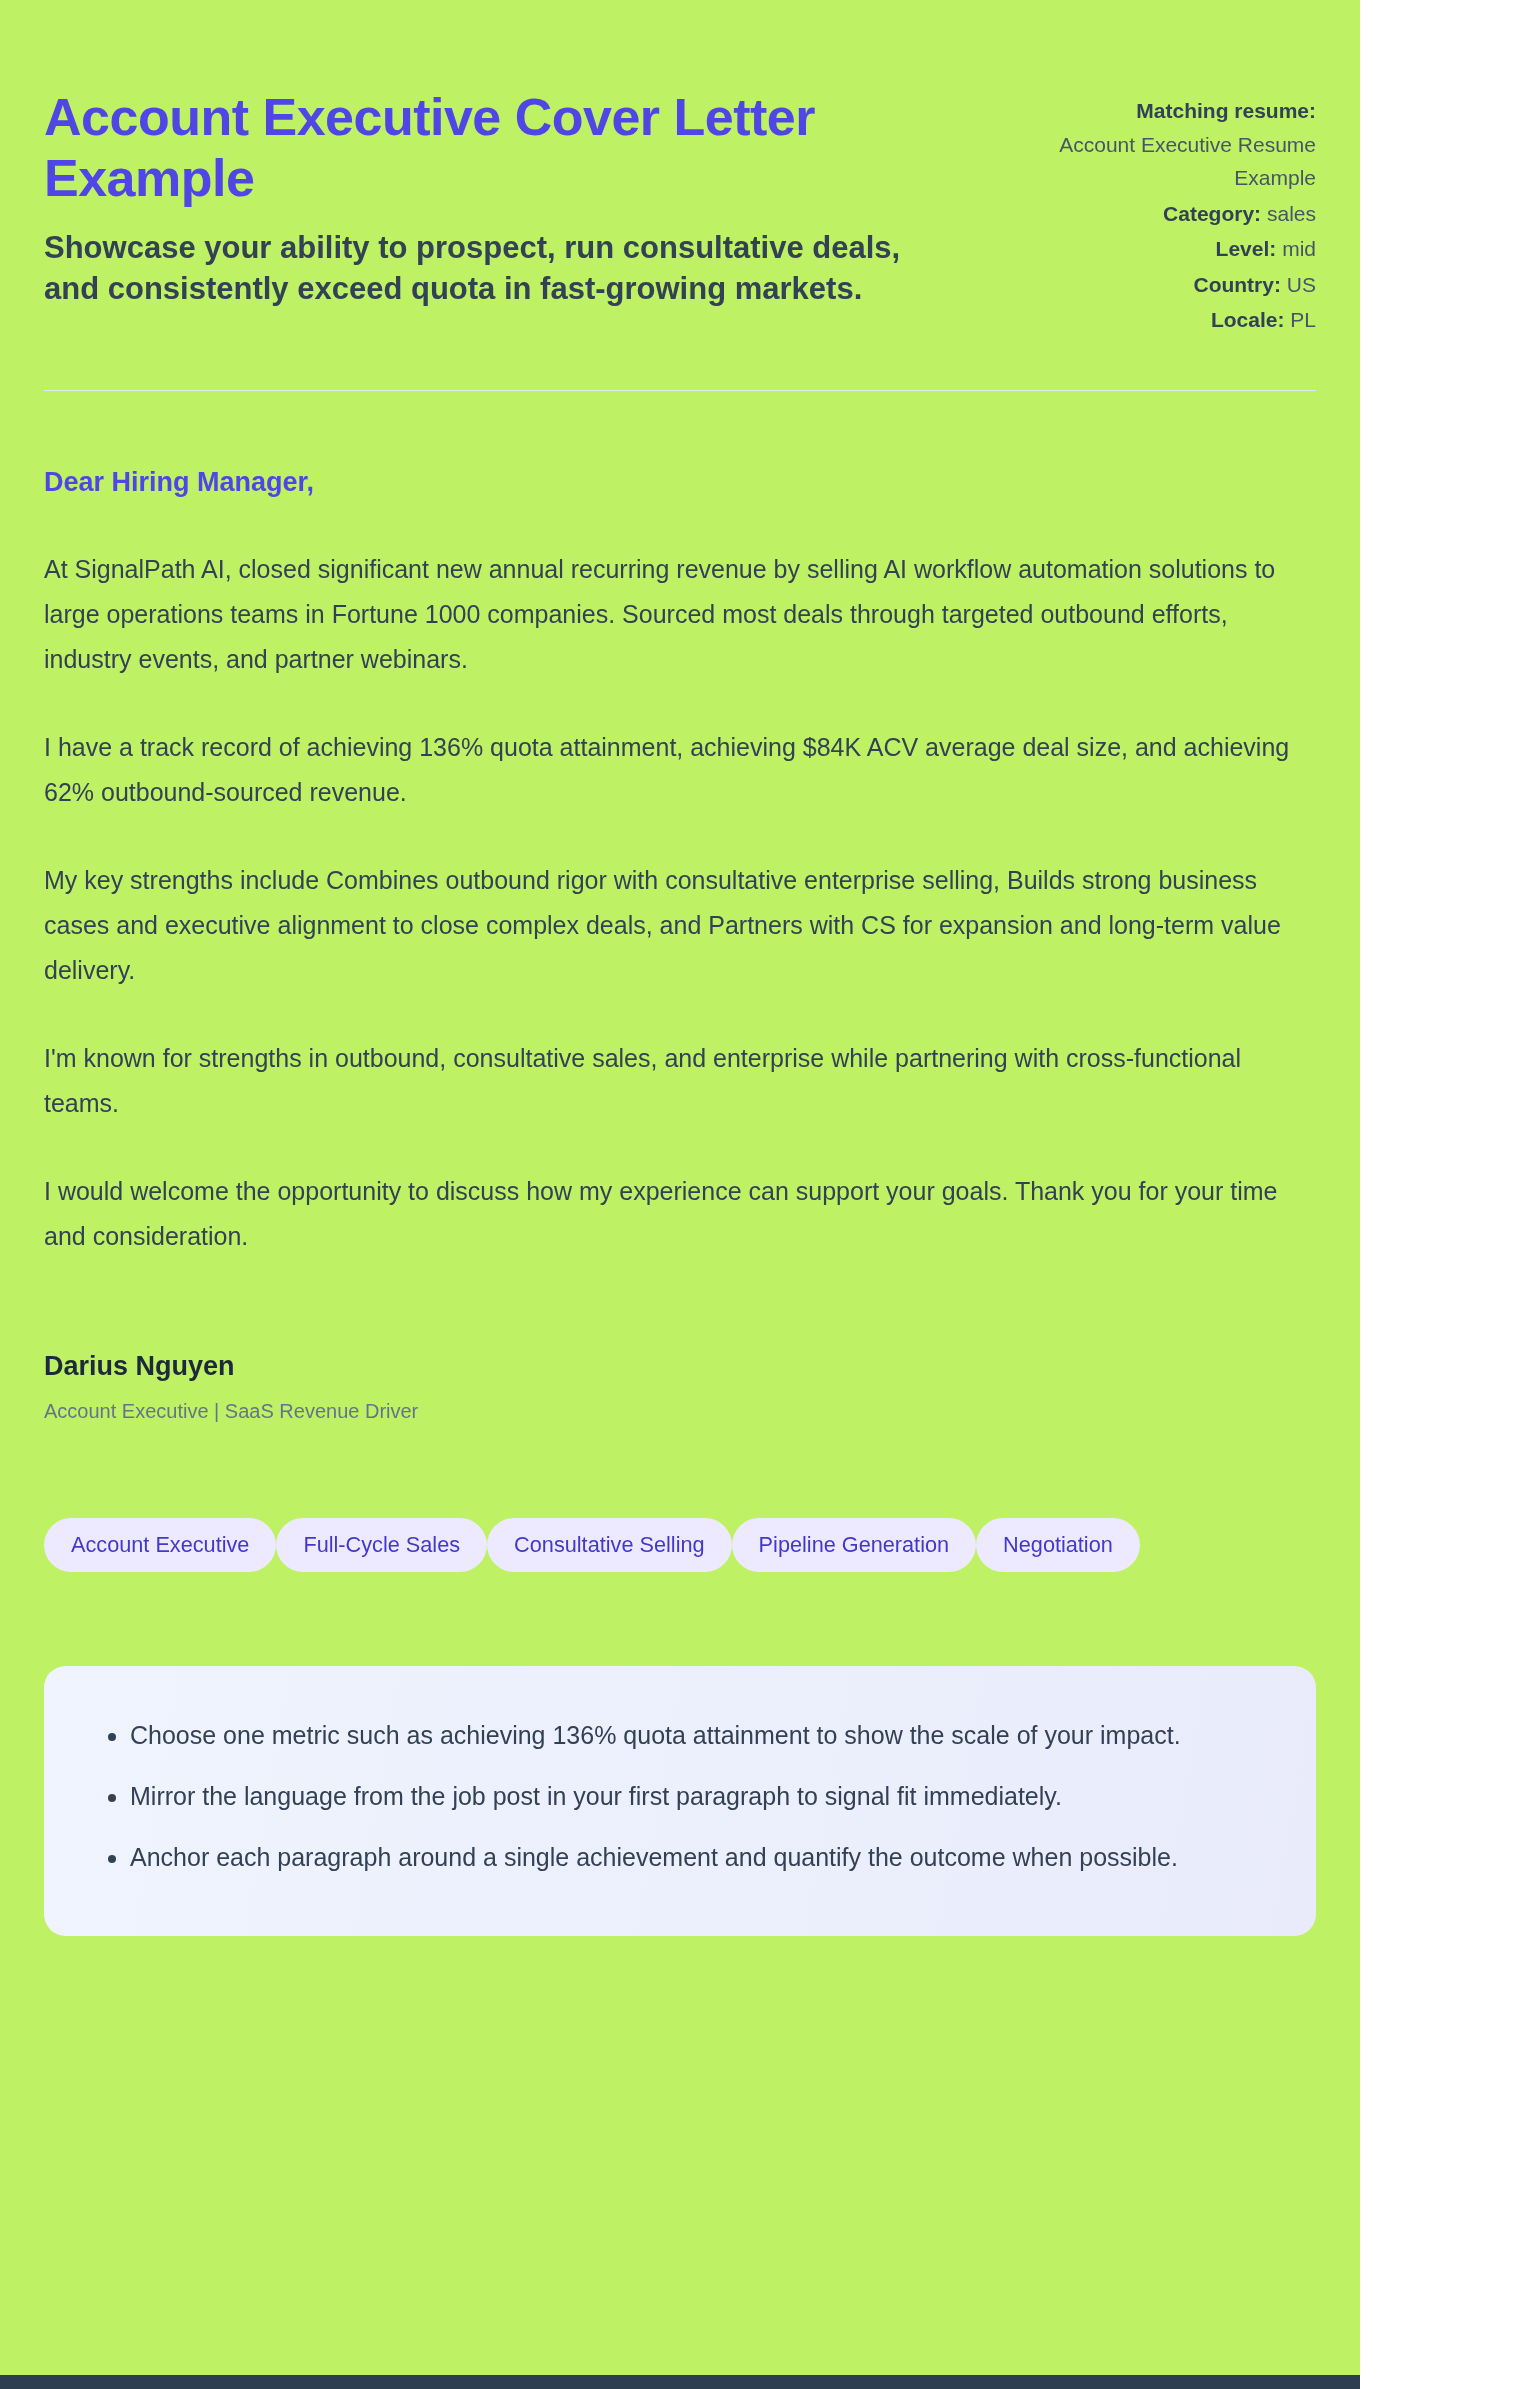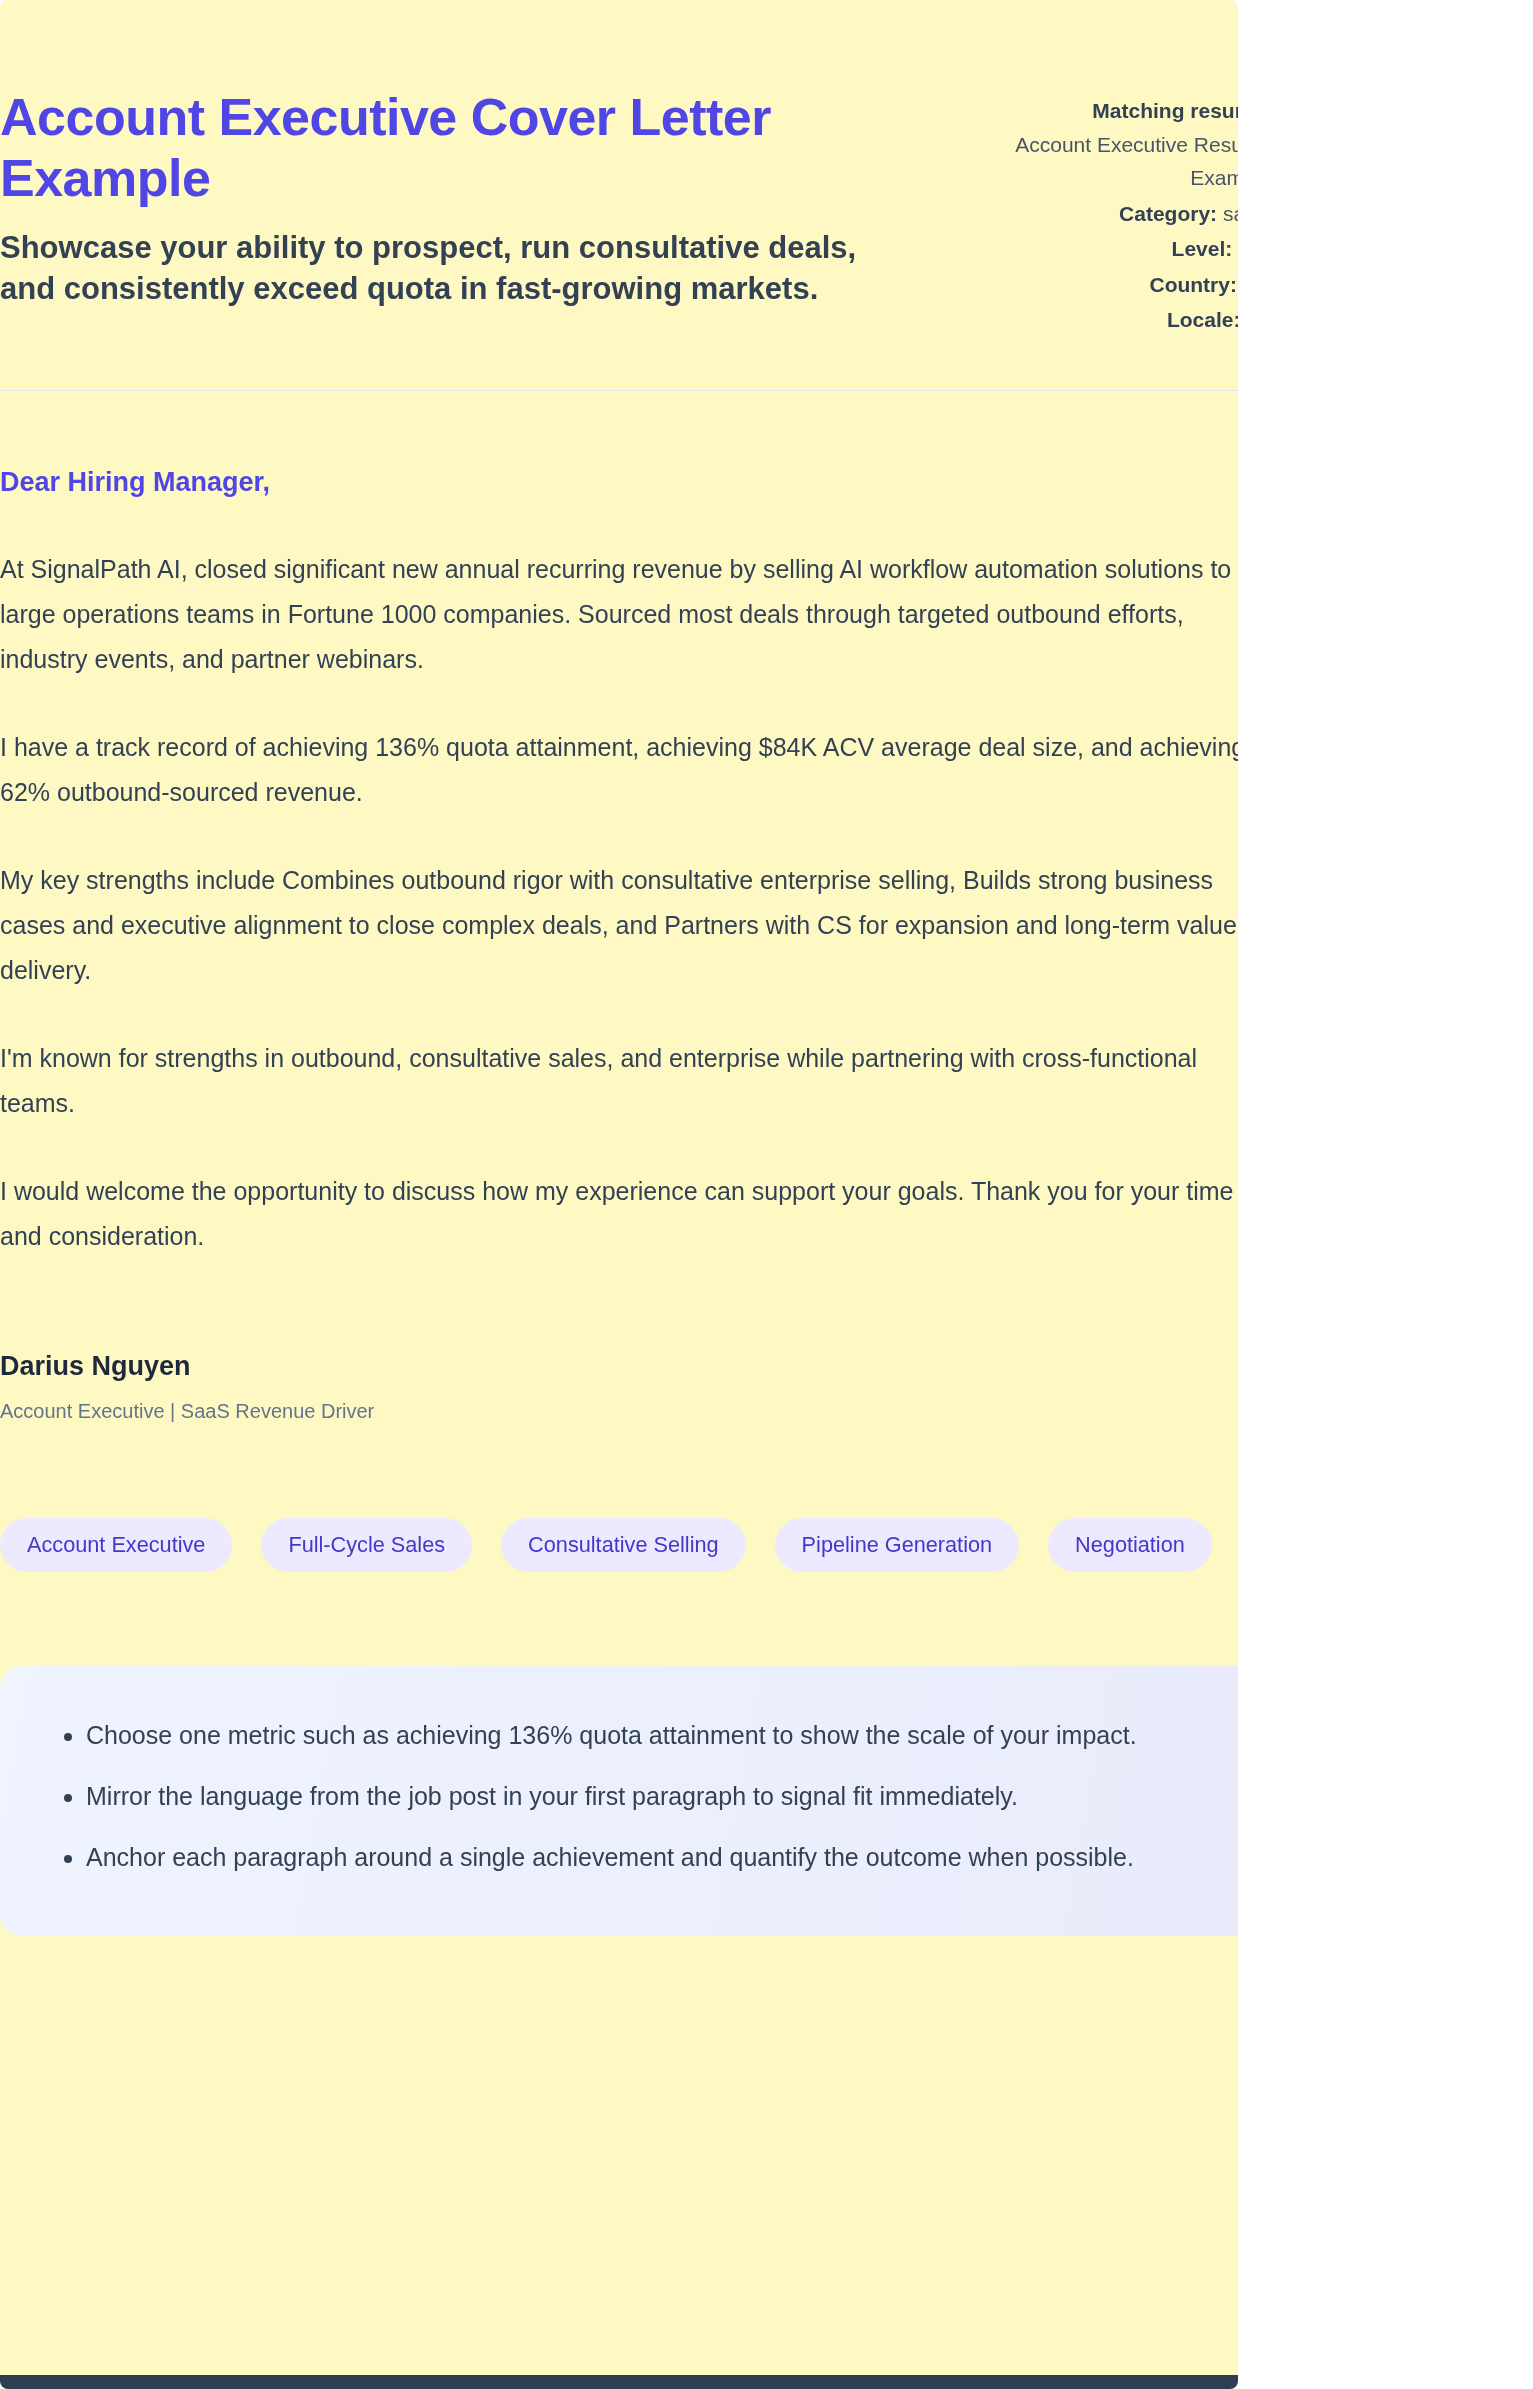--- a/index.html
+++ b/index.html
@@ -4,25 +4,24 @@
 <style>
   * { margin: 0; padding: 0; box-sizing: border-box; }
   html, body { width: 1534px; }
   body {
     font-family: "Liberation Sans", sans-serif;
     background: #ffffff;
     color: #334155;
   }
   .page {
     position: relative;
-    width: 1238px;
+    width: 1360px;
     min-height: 2389px;
-    background: #fef9c3;
+    background: #bef264;
     overflow: hidden;
-    border-radius: 8px;
   }
   .content {
     width: 1272px;
     margin: 0 auto;
     padding-top: 87px;
   }
   .header {
     display: flex;
     justify-content: space-between;
     align-items: flex-start;
@@ -82,21 +81,20 @@
     margin-top: 14.4px;
     font-size: 20px;
     color: #64748B;
     line-height: 1.3;
   }
 
   .tags {
     margin-top: 94px;
     display: flex;
     flex-wrap: wrap;
-    gap: 29px;
   }
   .tag {
     display: inline-block;
     background: #EDE9FE;
     color: #4338CA;
     font-size: 21.7px;
     line-height: 1;
     padding: 16px 27px;
     border-radius: 901px;
     white-space: nowrap;

